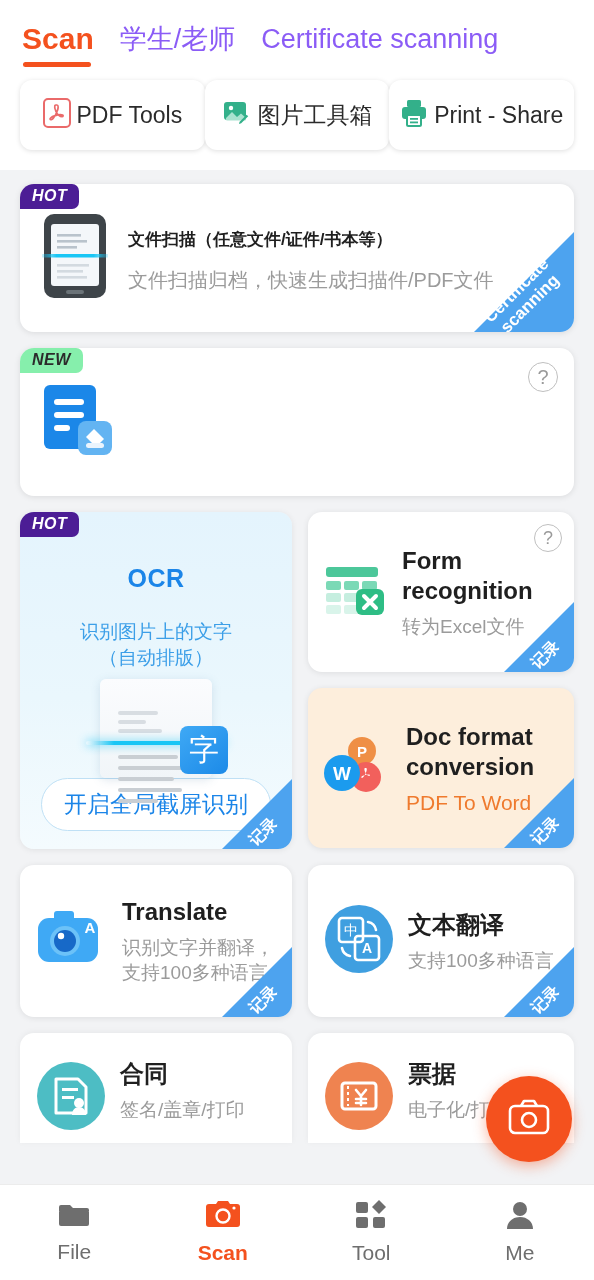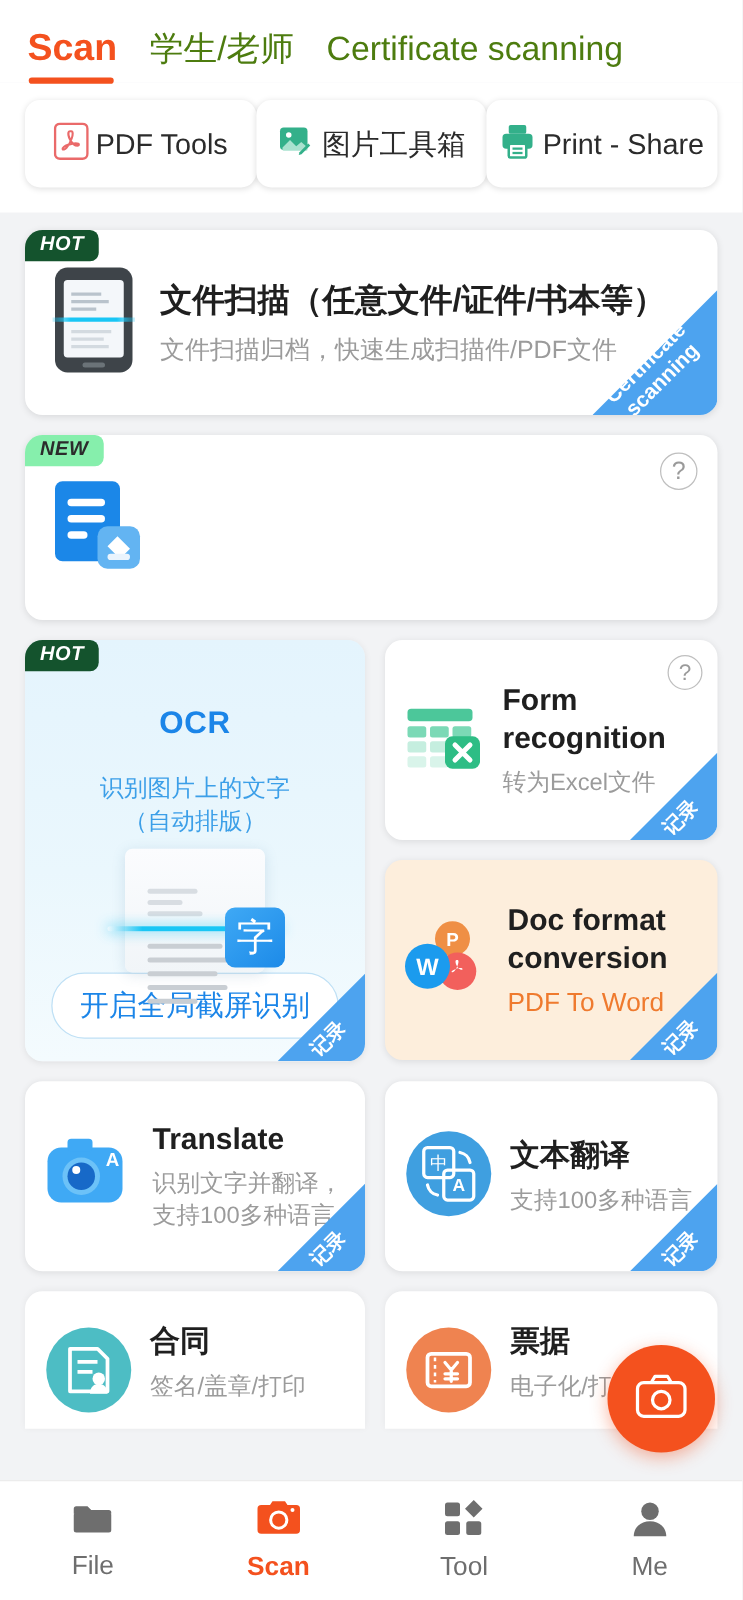--- a/index.html
+++ b/index.html
@@ -15,21 +15,21 @@
     background: #f2f3f5;
     display: flex; flex-direction: column;
   }
 
   
   .header {
     background: #ffffff;
     padding: 22px 22px 10px 22px;
     display: flex; align-items: flex-end; gap: 26px;
   }
-  .tab { position: relative; color: #4d7c0f; font-size: 27px; line-height: 34px; white-space: nowrap; }
+  .tab { position: relative; color: #8b5cf6; font-size: 27px; line-height: 34px; white-space: nowrap; }
   .tab.active { color: #f4511e; font-weight: bold; font-size: 30px; }
   .tab.active .tab-underline {
     position: absolute; left: 1px; right: 3px; bottom: -11px;
     height: 5px; border-radius: 3px; background: #f4511e;
   }
 
   
   .quick-row {
     background: #ffffff;
     padding: 14px 20px 20px 20px;
@@ -59,21 +59,21 @@
 
   
   .badge {
     position: absolute; top: 0; left: 0;
     z-index: 4;
     font-size: 16px; font-weight: bold; font-style: italic;
     padding: 3px 12px 4px 12px;
     border-radius: 7px 7px 7px 0;
     letter-spacing: .5px;
   }
-  .badge.hot { background: #14532d; color: #fff; }
+  .badge.hot { background: #4c1d95; color: #fff; }
   .badge.new { background: #86efac; color: #2b2b2b; }
 
   
   .ribbon {
     position: absolute; right: 0; bottom: 0;
     width: 100px; height: 100px;
     overflow: hidden; z-index: 3; pointer-events: none;
   }
   .ribbon::before {
     content: ""; position: absolute; right: 0; bottom: 0;
@@ -101,21 +101,21 @@
     width: 30px; height: 30px; border-radius: 50%;
     border: 1.6px solid #bfbfbf; color: #9a9a9a;
     font-size: 20px; display: flex; align-items: center; justify-content: center;
     z-index: 5;
   }
   .help.sm { width: 28px; height: 28px; font-size: 18px; top: 12px; right: 12px; }
 
   
   .wide { display: flex; align-items: center; gap: 20px; padding: 26px 22px; min-height: 148px; }
   .wide .texts { flex: 1; min-width: 0; }
-  .wide .t-title { font-size: 26px; font-weight: bold; color: #1f1f1f; line-height: 34px; }
+  .wide .t-title { font-size: 17px; font-weight: bold; color: #1f1f1f; line-height: 34px; }
   .wide .t-sub { font-size: 20px; color: #9b9b9b; margin-top: 10px; line-height: 26px; }
 
   .mt14 { margin-top: 16px; }
 
   
   .grid2 { display: flex; gap: 16px; margin-top: 16px; }
   .col { display: flex; flex-direction: column; gap: 16px; }
   .col.left { width: 272px; flex: 0 0 272px; }
   .col.right { flex: 1; min-width: 0; }
 

